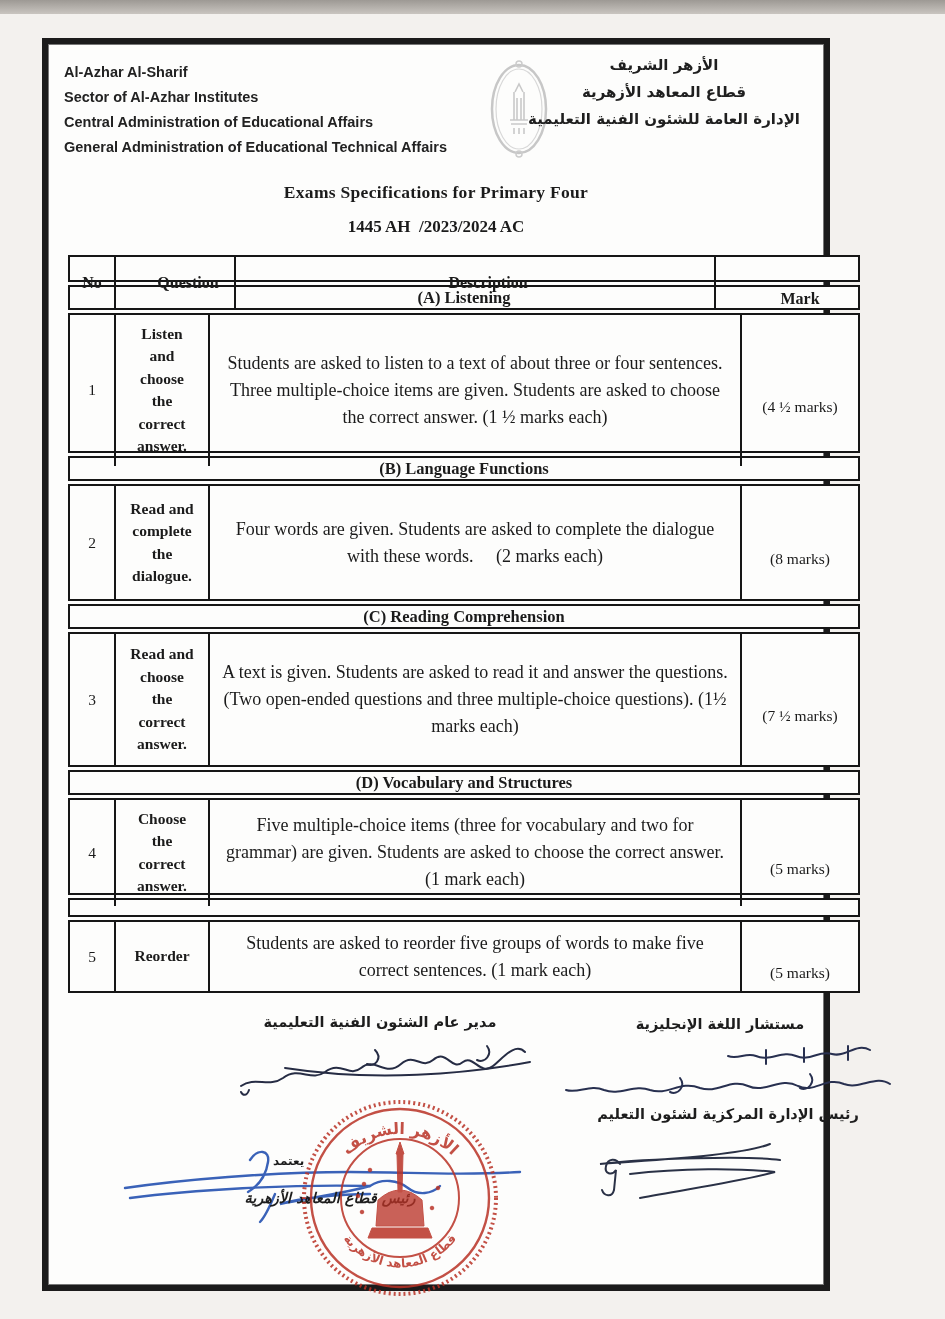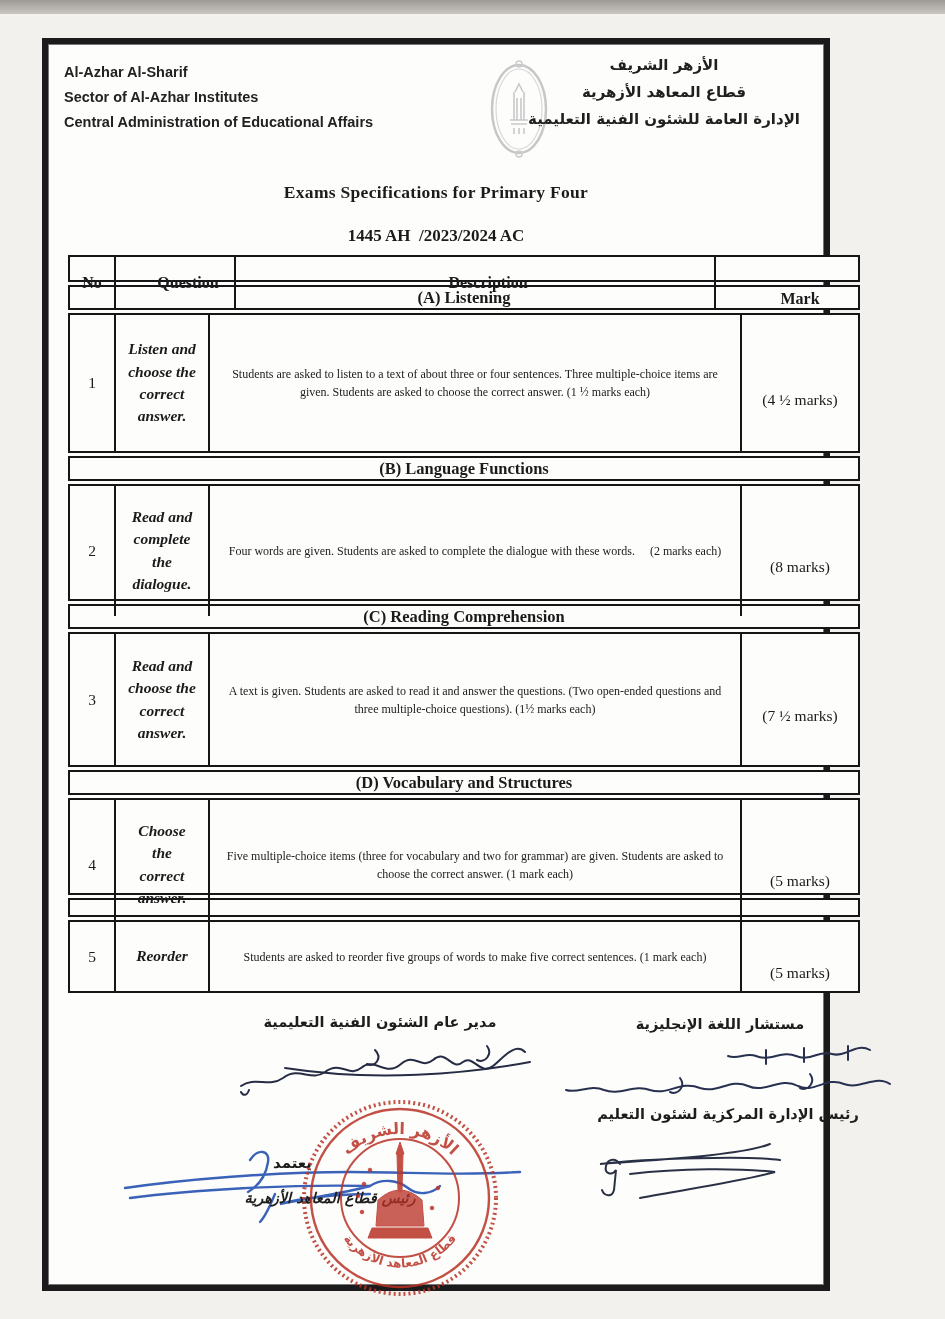--- a/index.html
+++ b/index.html
@@ -36,78 +36,79 @@
     font-weight: bold; font-size: 15px; line-height: 27px;
     color: #1f1f1f;
   }
   .logo { position: absolute; left: 436px; top: 14px; }
   .doc-title {
     position: absolute; left: 0; top: 138px; width: 100%;
     text-align: center; font-weight: bold; font-size: 17.5px;
     letter-spacing: .3px;
   }
   .doc-subtitle {
-    position: absolute; left: 0; top: 182px; width: 100%;
+    position: absolute; left: 0; top: 173px; width: 100%;
     text-align: center; font-weight: bold; font-size: 17px;
   }
   
   .spec-table { position: absolute; left: 20px; top: 211px; width: 792px; }
   .strip {
     border: 2px solid #161616;
     margin-bottom: 3px;
     background: #fdfdfc;
   }
   .strip.cells { display: grid; grid-template-columns: 46px 94px 1fr 116px; }
   .strip .cell { border-right: 2px solid #161616; display: flex; align-items: center; justify-content: center; }
   .strip .cell:last-child { border-right: none; margin-top: 33px; }
   .head-strip { height: 27px; font-weight: bold; font-size: 16px; gap: 26px; }
   .section-strip {
     height: 25px; display: flex; align-items: center; justify-content: center;
     font-weight: bold; font-size: 16.5px;
   }
   .cell-no { font-size: 15.5px; }
   .cell-q {
     font-weight: bold; font-size: 15.5px; text-align: center;
-    line-height: 1.45; padding: 20px 0; font-style: italic;
+    line-height: 1.45; padding: 8px 0;
   }
   .cell-q .qinner { width: 68px; }
   .cell-desc {
-    font-size: 12px; text-align: center; line-height: 1.5;
+    font-size: 18px; text-align: center; line-height: 1.5;
     padding: 4px 12px;
   }
   .cell-mark { font-size: 15.5px; white-space: nowrap; }
   .row1 { height: 140px; } .row2 { height: 117px; }
   .row3 { height: 135px; } .row4 { height: 97px; }
   .row5 { height: 73px; }
   .spacer-strip { height: 19px; }
   
   .sig-title {
     position: absolute; direction: rtl; text-align: center;
     font-family: "DejaVu Sans", sans-serif; font-weight: bold;
     font-size: 14.5px; color: #1d1d1d;
   }
   .sig-svg { position: absolute; z-index: 4; }
   .approved-label {
     position: absolute; left: 225px; top: 1110px;
-    font-family: "DejaVu Sans", sans-serif; font-weight: bold; font-size: 15px;
+    font-family: "DejaVu Sans", sans-serif; font-weight: bold; font-size: 12px;
     z-index: 4;
   }
   .stamp { position: absolute; left: 252px; top: 1052px; z-index: 5; opacity: .85; }
 </style>
 </head>
 <body>
 
 <div class="scan-edge-top"></div>
 
 <div class="page-frame">
 
   <div class="hdr-en">
     <div>Al-Azhar Al-Sharif</div>
     <div>Sector of Al-Azhar Institutes</div>
     <div>Central Administration of Educational Affairs</div>
+    <div>General Administration of Educational Technical Affairs</div>
   </div>
 
   <div class="logo">
     <svg width="70" height="102" viewBox="0 0 70 102">
       <ellipse cx="35" cy="51" rx="27" ry="44" fill="none" stroke="#c7c7c7" stroke-width="2.5"></ellipse>
       <ellipse cx="35" cy="51" rx="23" ry="40" fill="none" stroke="#d8d8d8" stroke-width="1.2"></ellipse>
       <circle cx="35" cy="6" r="3" fill="none" stroke="#cccccc" stroke-width="1.5"></circle>
       <circle cx="35" cy="96" r="3" fill="none" stroke="#cccccc" stroke-width="1.5"></circle>
       <g fill="none" stroke="#c9c9c9" stroke-width="1.6">
         <path d="M31,34 L35,26 L39,34"></path>

